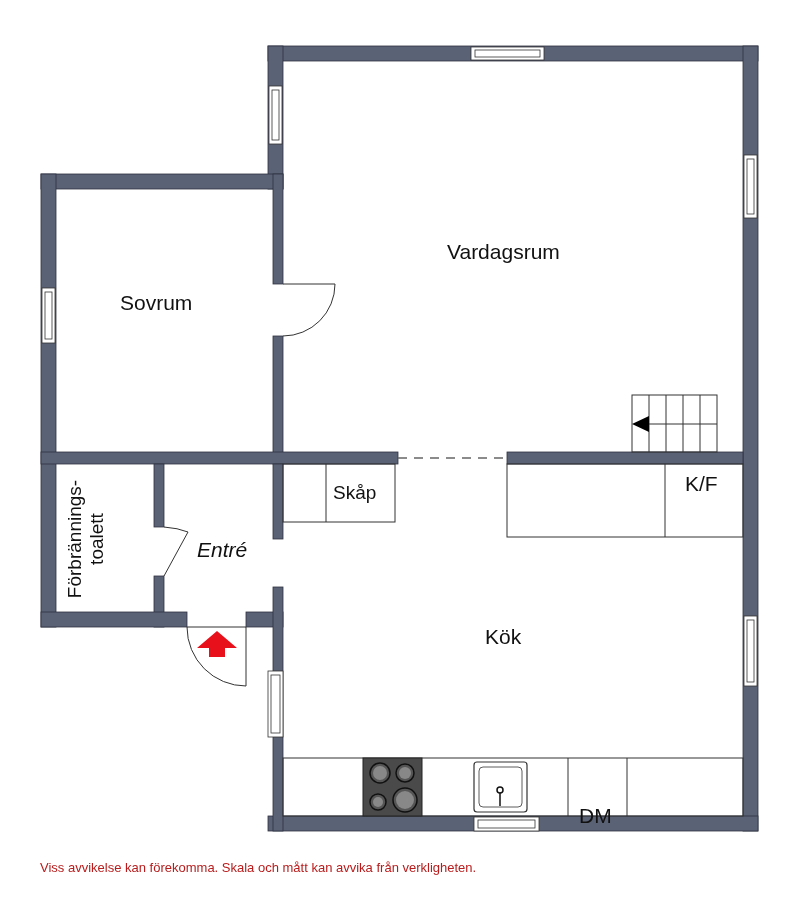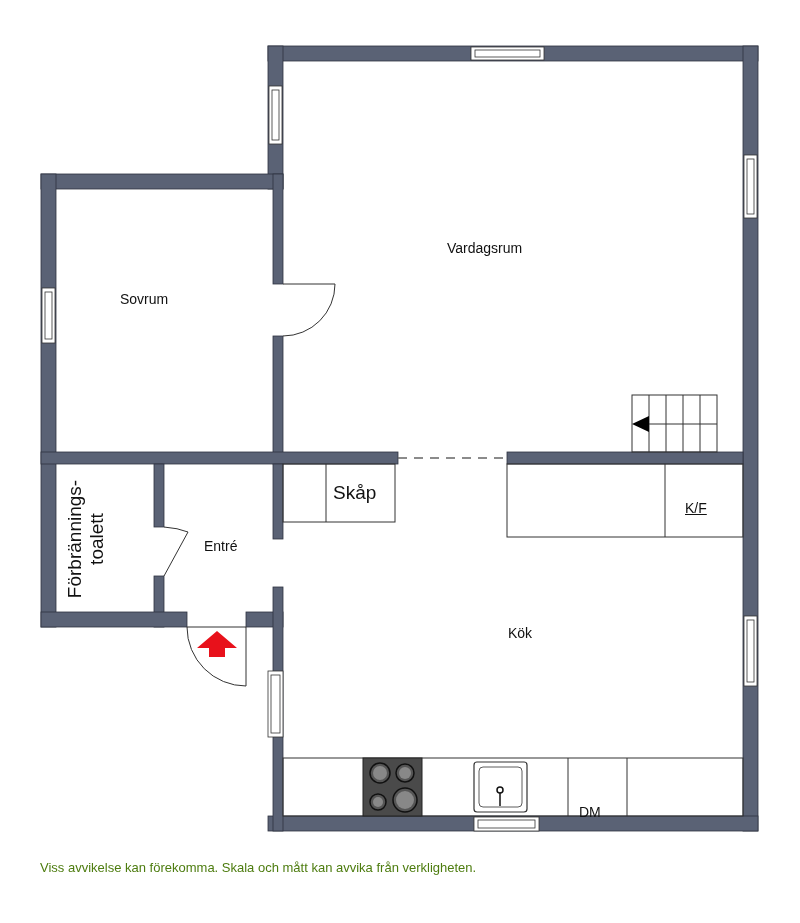--- a/index.html
+++ b/index.html
@@ -1,23 +1,23 @@
 <!DOCTYPE html>
 <html><head>
 <meta charset="utf-8">
 <style>
   html, body { margin:0; padding:0; background:#ffffff; }
   body { width:800px; height:923px; position:relative; overflow:hidden; font-family:"Liberation Sans", sans-serif; }
   svg { position:absolute; left:0; top:0; }
   .wall { fill:#5a6275; stroke:#2e3340; stroke-width:0.8; }
   .line { fill:none; stroke:#333; stroke-width:1; }
   .win { fill:#ffffff; stroke:#333; stroke-width:0.8; }
-  .label { position:absolute; color:#111; font-size:14px; white-space:nowrap; }
+  .label { position:absolute; color:#111; font-size:21px; white-space:nowrap; }
   .label-sm { font-size:19px;text-align:center; }
-  .disclaimer { position:absolute; left:40px; top:860px; font-size:13px; color:#4d7c0f; }
+  .disclaimer { position:absolute; left:40px; top:860px; font-size:13px; color:#b91c1c; }
 </style>
 </head>
 <body>
 
 <svg width="800" height="923" viewBox="0 0 800 923">
 
   <g>
 
     <rect class="wall" x="268" y="46" width="490" height="15"></rect>
 
@@ -163,19 +163,19 @@
     </g>
   </g>
 </svg>
 
 <div class="label" style="left:447px; top:240px;">Vardagsrum</div>
 <div class="label" style="left:120px; top:291px;">Sovrum</div>
 <div class="label label-sm" style="left:64px; top:607px; transform:rotate(-90deg); transform-origin:0 0; line-height:22px; text-align:center; width:136px;">
   <div>Förbrännings-</div>
   <div>toalett</div>
 </div>
-<div class="label" style="left:204px; top:538px;">Entré</div>
-<div class="label" style="left:508px; top:625px;text-align:center;">Kök</div>
+<div class="label" style="left:197px; top:538px;font-style:italic;">Entré</div>
+<div class="label" style="left:485px; top:625px;text-align:center;">Kök</div>
 <div class="label label-sm" style="left:333px; top:482px;">Skåp</div>
-<div class="label" style="left:685px; top:500px;text-decoration:underline;">K/F</div>
+<div class="label" style="left:685px; top:472px;">K/F</div>
 <div class="label" style="left:579px; top:804px;">DM</div>
 
 <div class="disclaimer">Viss avvikelse kan förekomma. Skala och mått kan avvika från verkligheten.</div>
 
 </body></html>

